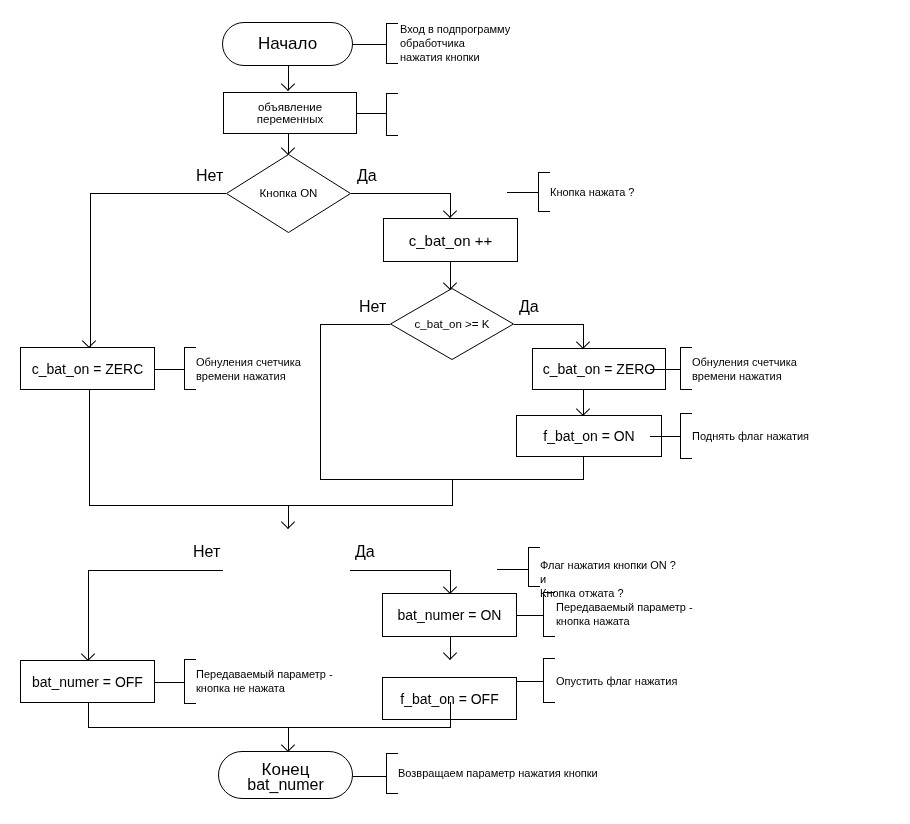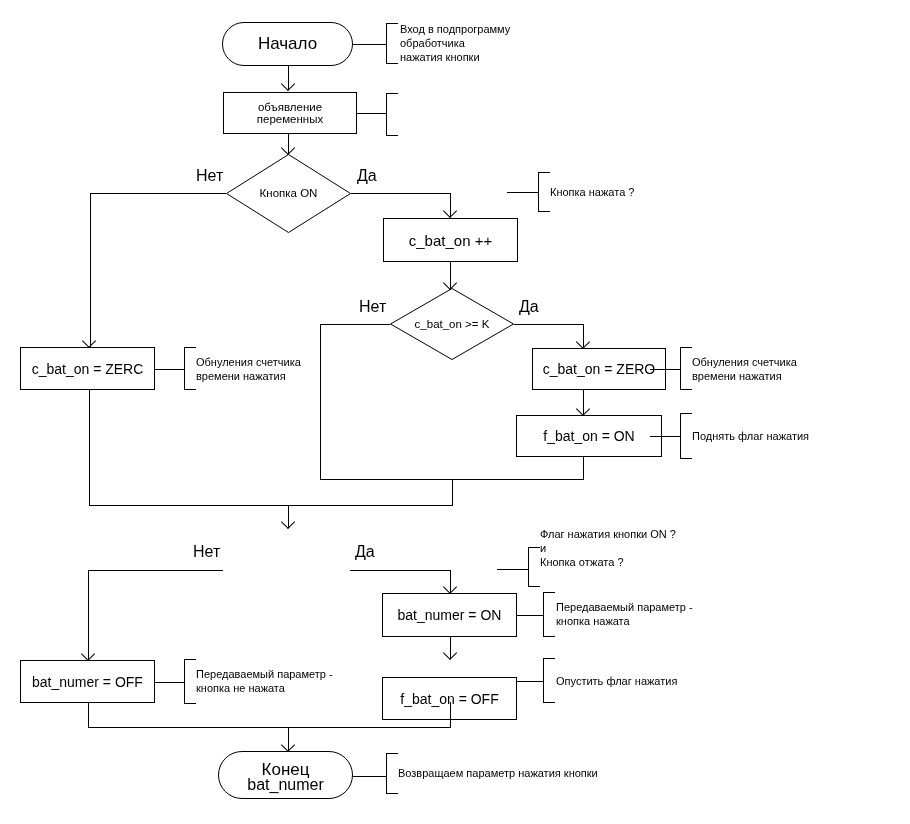--- a/index.html
+++ b/index.html
@@ -172,21 +172,21 @@
 
   <div class="ann" style="left:400px;top:22px;">Вход в подпрограмму
 обработчика
 нажатия кнопки</div>
   <div class="ann" style="left:550px;top:185px;">Кнопка нажата ?</div>
   <div class="ann" style="left:196px;top:355px;">Обнуления счетчика
 времени нажатия</div>
   <div class="ann" style="left:692px;top:355px;">Обнуления счетчика
 времени нажатия</div>
   <div class="ann" style="left:692px;top:429px;">Поднять флаг нажатия</div>
-  <div class="ann" style="left:540px;top:527px;">Флаг нажатия кнопки ON ?
+  <div class="ann" style="left:540px;top:558px;">Флаг нажатия кнопки ON ?
 и
 Кнопка отжата ?</div>
   <div class="ann" style="left:556px;top:600px;">Передаваемый параметр -
 кнопка нажата</div>
   <div class="ann" style="left:556px;top:674px;">Опустить флаг нажатия</div>
   <div class="ann" style="left:196px;top:667px;">Передаваемый параметр -
 кнопка не нажата</div>
   <div class="ann" style="left:398px;top:766px;">Возвращаем параметр нажатия кнопки</div>
 
 </div>

